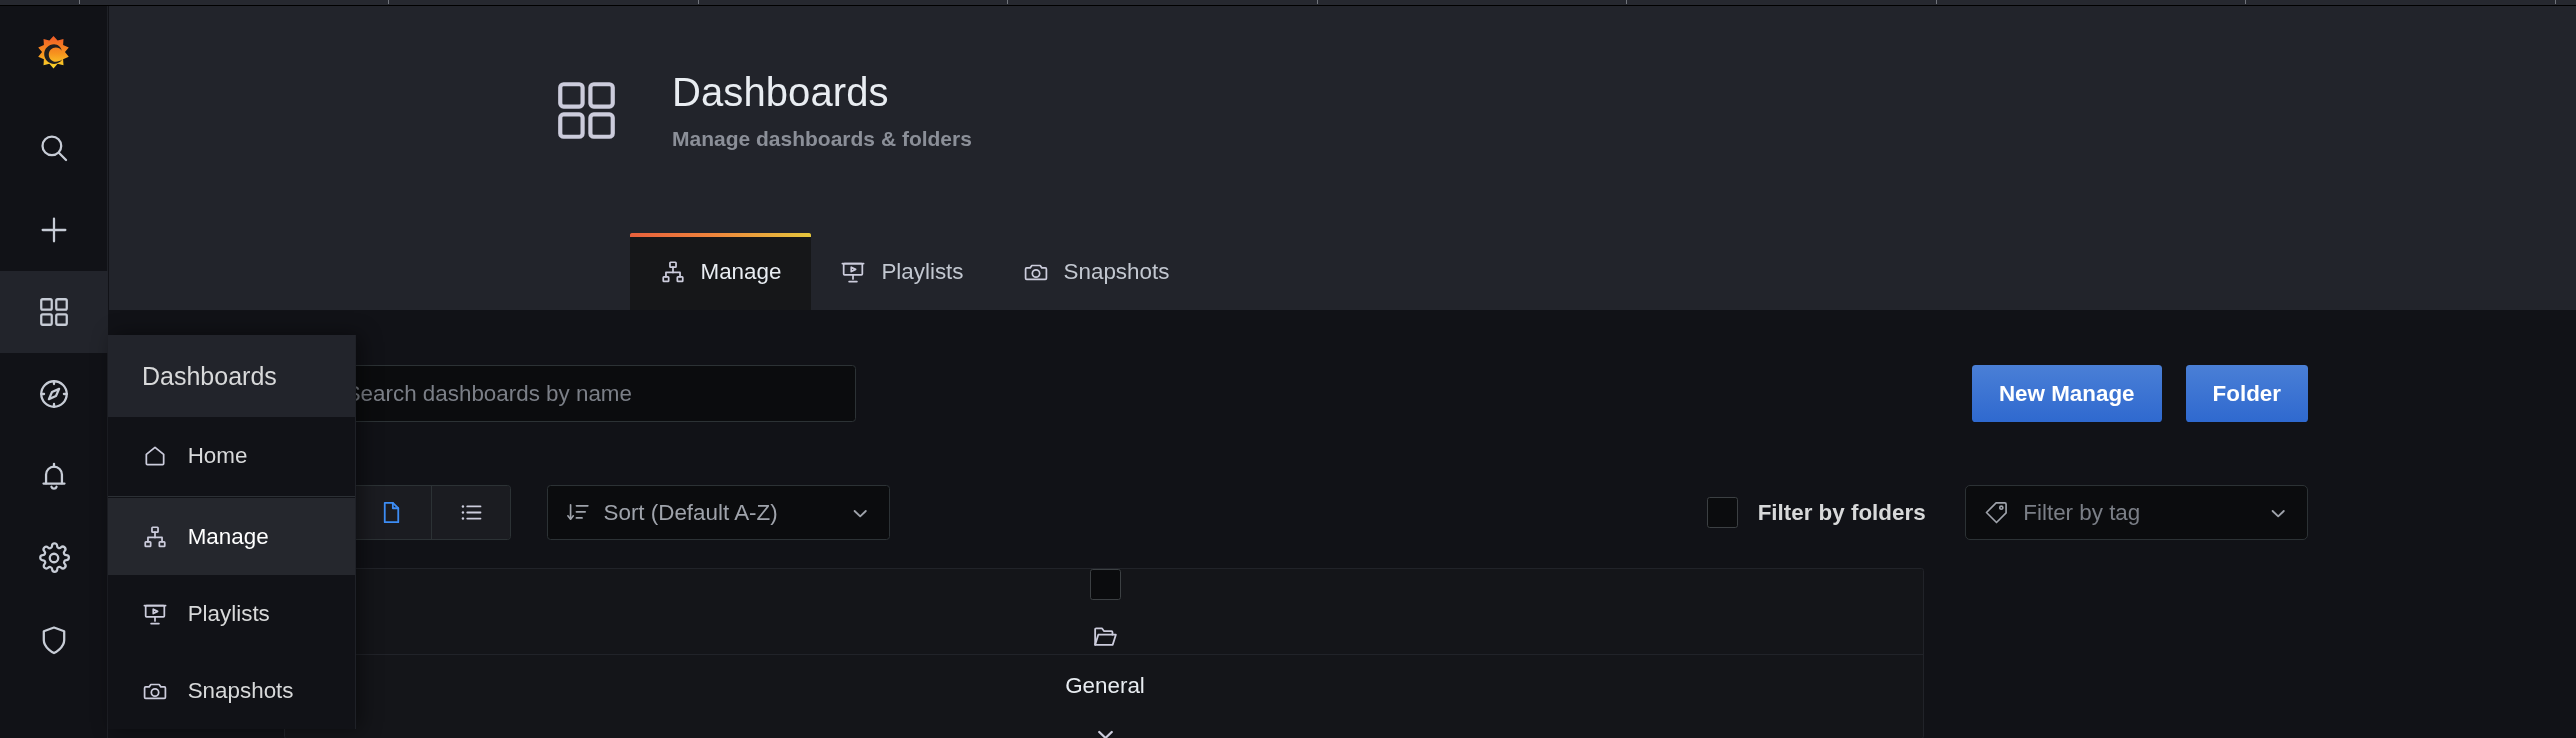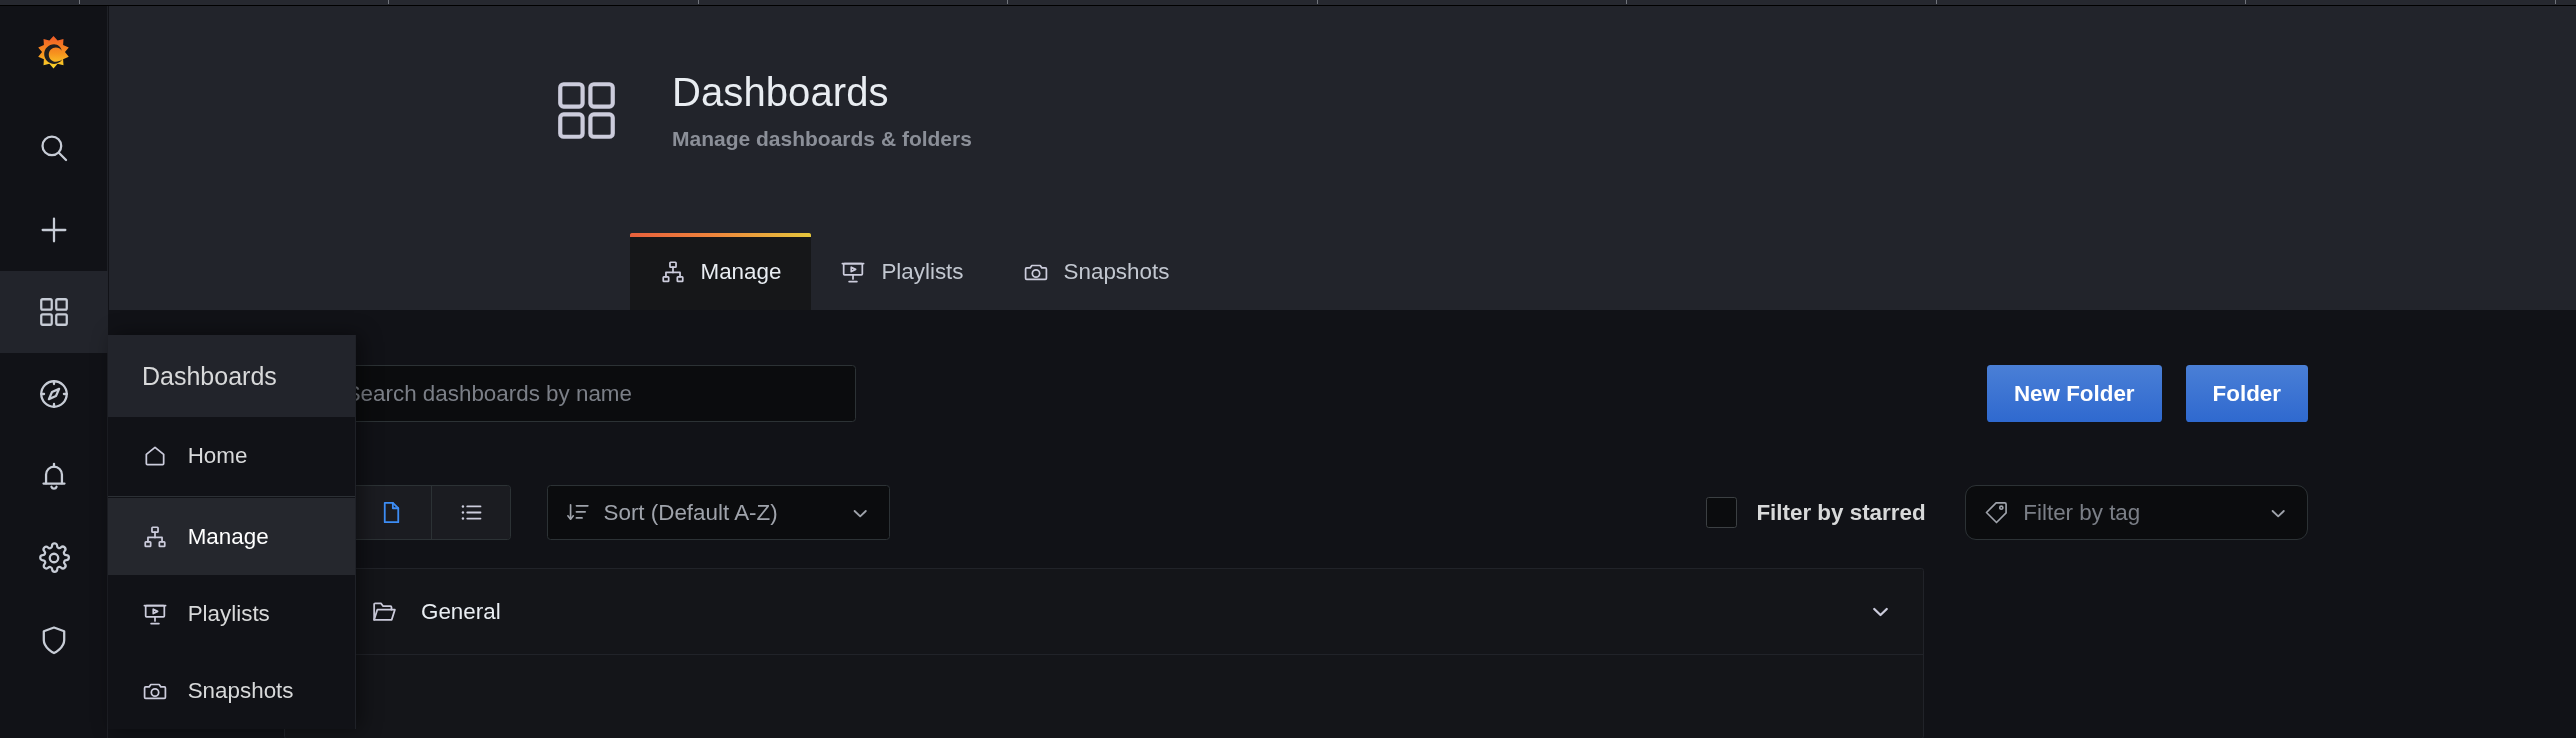--- a/index.html
+++ b/index.html
@@ -268,21 +268,21 @@
   .starred-label {
     color: #d8d9da;
     font-size: 22.4px;
     font-weight: 600;
     white-space: nowrap;
   }
   .tag-select {
     width: 343px; height: 55px;
     background: #0b0c0e;
     border: 0.9px solid #2c3235;
-    border-radius: 11px;
+    border-radius: 5px;
     display: flex;
     align-items: center;
     padding: 0 18px;
     gap: 14.3px;
     cursor: pointer;
     margin-left: 19.7px;
   }
   .tag-select .lbl { flex: 1; color: #7b7f87; font-size: 22.4px; }
   .tag-select svg.icn { width: 25px; height: 25px; flex: 0 0 auto; }
   .tag-select svg.chev { width: 22.4px; height: 22.4px; flex: 0 0 auto; }
@@ -299,20 +299,21 @@
     background: #141519;
   }
   .folder-row {
     height: 86px;
     display: flex;
     align-items: center;
     padding: 0 30px 0 32px;
     gap: 23px;
     border-bottom: 0.9px solid #212329;
     cursor: pointer;
+    flex-direction: column;
   }
   .folder-row .fname {
     color: #e9edf2;
     font-size: 22.4px;
     flex: 1;
   }
   .folder-row svg.folder { width: 27px; height: 27px; flex: 0 0 auto; }
   .folder-row svg.chev { width: 25px; height: 25px; flex: 0 0 auto; }
   .folder-body { height: 83px; }
 
@@ -546,21 +547,21 @@
       <div class="search-row">
         <div class="search-box">
           <svg viewBox="0 0 24 24" class="ico" style="stroke:#7b7f87;">
             <circle cx="10.5" cy="10.5" r="6.6"></circle>
               <line x1="15.4" y1="15.4" x2="20.5" y2="20.5"></line>
           </svg>
           <input type="text" value="" placeholder="Search dashboards by name" style="">
         </div>
 
         <div class="action-buttons">
-          <button class="btn-primary">New Folder</button>
+          <button class="btn-primary">New Manage</button>
           <button class="btn-primary">Folder</button>
         </div>
       </div>
 
       <div class="toolbar">
 
         <div class="toolbar-left">
           <div class="cb"></div>
 
           <div class="viewgroup">
@@ -592,21 +593,21 @@
             </svg>
             <span class="lbl">Sort (Default A-Z)</span>
             <svg viewBox="0 0 24 24" class="ico chev" style="stroke:#9fa3ab;stroke-width:2;">
               <polyline points="6,9.6 12,15.4 18,9.6"></polyline>
             </svg>
           </div>
         </div>
 
         <div class="toolbar-right">
           <div class="cb"></div>
-          <span class="starred-label">Filter by starred</span>
+          <span class="starred-label">Filter by folders</span>
 
           <div class="tag-select">
             <svg viewBox="0 0 24 24" class="ico icn" style="stroke:#9fa3ab;">
               <path d="M11.6 2.8H20a1.2 1.2 0 0 1 1.2 1.2v8.4L12 21.6 2.4 12z"></path>
               <circle cx="16.6" cy="7.4" r="1.5"></circle>
             </svg>
             <span class="lbl">Filter by tag</span>
             <svg viewBox="0 0 24 24" class="ico chev" style="stroke:#9fa3ab;stroke-width:2;">
               <polyline points="6,9.6 12,15.4 18,9.6"></polyline>
             </svg>

